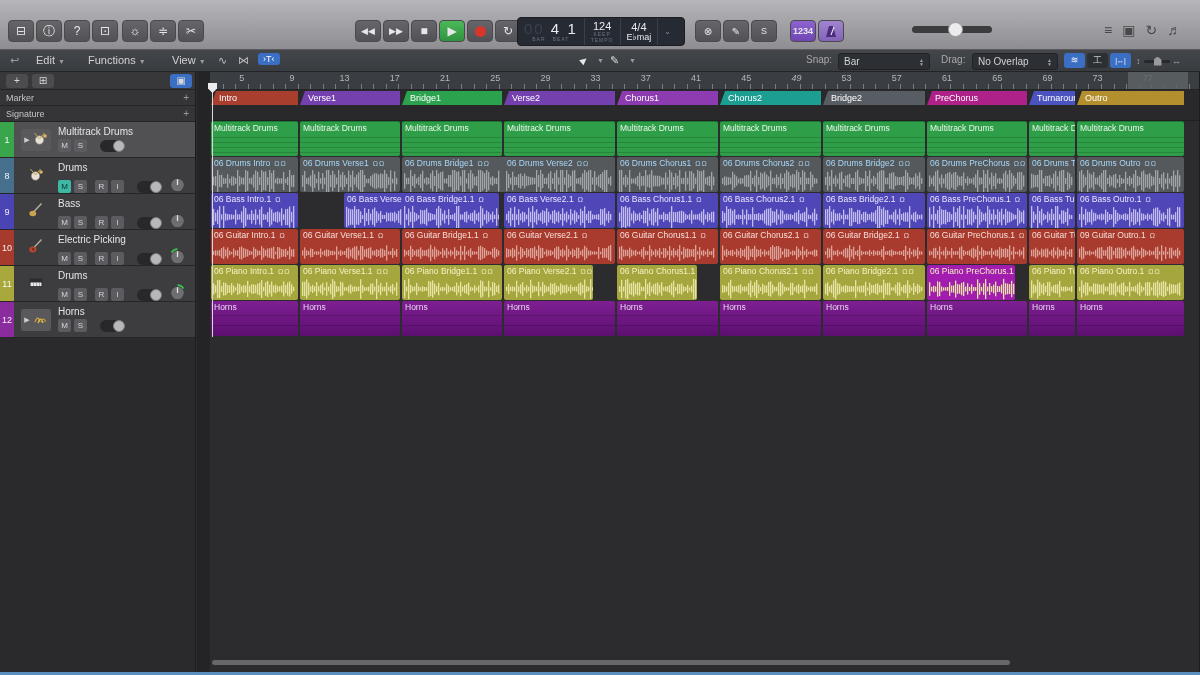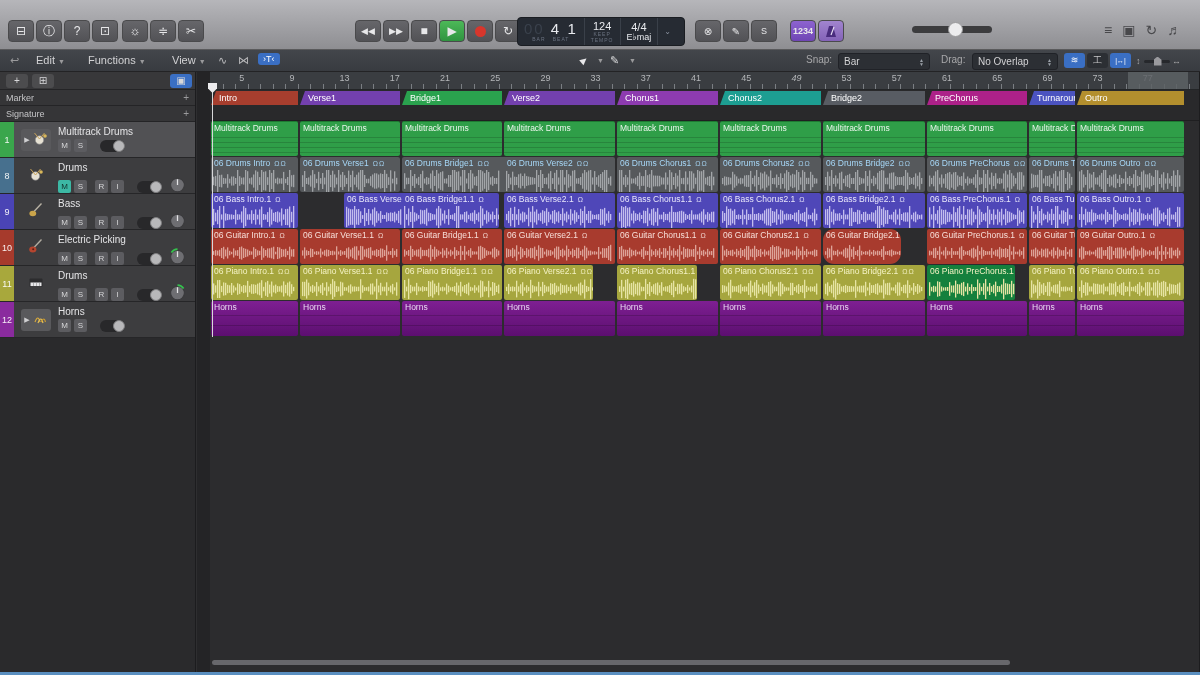--- a/index.html
+++ b/index.html
@@ -2002,21 +2002,21 @@
                   <rect x="84" y="9.0" width="1.3" height="4.1"></rect>
                   <rect x="86" y="7.0" width="1.3" height="8.1"></rect>
                   <rect x="88" y="9.6" width="1.3" height="2.7"></rect>
                   <rect x="90" y="9.4" width="1.3" height="3.1"></rect>
                   <rect x="92" y="8.8" width="1.3" height="4.4"></rect>
                   <rect x="94" y="7.4" width="1.3" height="7.3"></rect>
                   <rect x="96" y="7.9" width="1.3" height="6.2"></rect>
                 </g>
               </svg>
             </div>
-            <div class="region grid" style="left: 613px; width: 78px; background: rgb(168, 59, 46); border-radius: 11px;">
+            <div class="region grid" style="left: 613px; width: 102px; background: rgb(168, 59, 46);">
               <div class="rlabel" style="color:#f7ded8">
                 <span>06 Guitar Bridge2.1</span>
                 <span class="badge">Ω</span>
               </div>
               <svg class="wave" width="102" height="22" xmlns="http://www.w3.org/2000/svg">
                 <g fill="#dda398">
                   <rect x="2" y="9.2" width="1.3" height="3.6"></rect>
                   <rect x="4" y="5.8" width="1.3" height="10.5"></rect>
                   <rect x="6" y="6.6" width="1.3" height="8.8"></rect>
                   <rect x="8" y="3.6" width="1.3" height="14.7"></rect>
@@ -2617,21 +2617,21 @@
                   <rect x="86" y="7.0" width="1.3" height="8.1"></rect>
                   <rect x="88" y="9.5" width="1.3" height="3.1"></rect>
                   <rect x="90" y="5.0" width="1.3" height="11.9"></rect>
                   <rect x="92" y="8.1" width="1.3" height="5.7"></rect>
                   <rect x="94" y="6.0" width="1.3" height="9.9"></rect>
                   <rect x="96" y="7.5" width="1.3" height="7.0"></rect>
                   <rect x="98" y="9.0" width="1.3" height="4.1"></rect>
                 </g>
               </svg>
             </div>
-            <div class="region grid" style="left: 717px; width: 88px; background: #15803d;">
+            <div class="region grid" style="left: 717px; width: 88px; background: #a21caf;">
               <div class="rlabel" style="color:#f4f2c4">
                 <span>06 Piano PreChorus.1</span>
                 <span class="badge">ΩΩ</span>
               </div>
               <svg class="wave" width="100" height="22" xmlns="http://www.w3.org/2000/svg">
                 <g fill="#e6e4a4">
                   <rect x="2" y="4.2" width="1.3" height="13.6"></rect>
                   <rect x="4" y="8.8" width="1.3" height="4.5"></rect>
                   <rect x="6" y="7.8" width="1.3" height="6.4"></rect>
                   <rect x="8" y="8.4" width="1.3" height="5.3"></rect>

